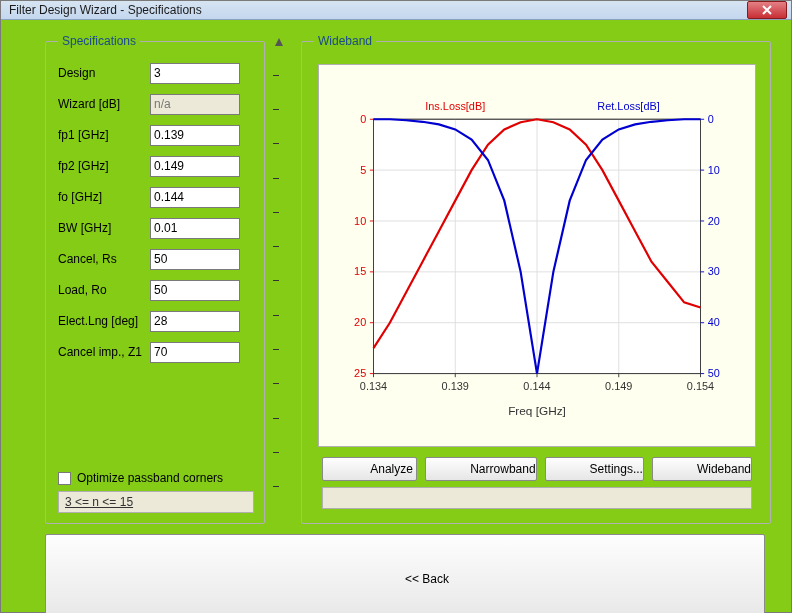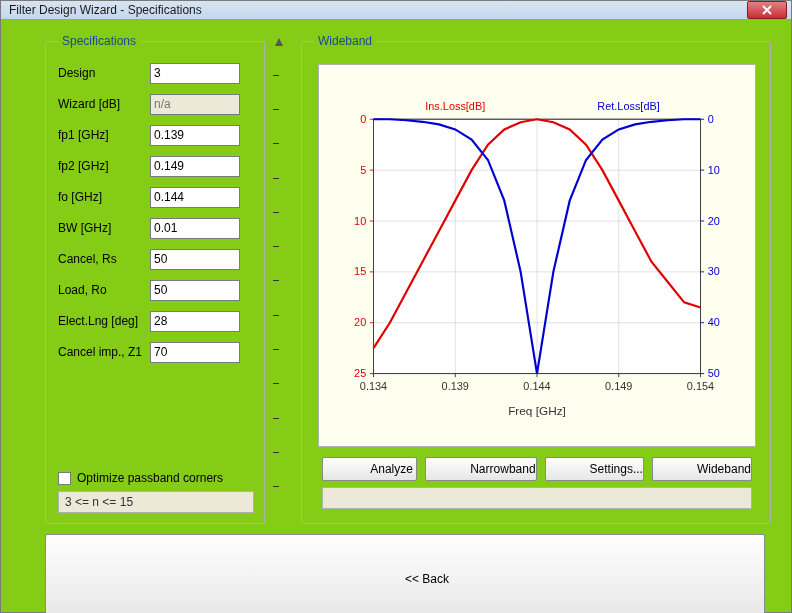--- a/index.html
+++ b/index.html
@@ -57,21 +57,21 @@
     padding: 1px 3px; font: inherit;
   }
   .spec-row input.disabled { background: #ece9d8; color: #777; }
   .optim { margin-top: auto; }
   .optim-cb { display: flex; align-items: center; gap: 6px; margin: 10px 0 6px 0; }
   .optim-cb .chk {
     width: 13px; height: 13px; border: 1px solid #7a7a7a; background: #fff;
   }
   .range-box {
     height: 22px; border: 1px solid #b0b0b0; background: #ece9d8;
-    display: flex; align-items: center; padding: 0 6px; color: #333;
+    display: flex; align-items: center; padding: 0 6px; color: #333; text-decoration: underline;
   }
   .ticks-col {
     width: 20px; position: relative;
     display: flex; flex-direction: column;
     padding-top: 4px;
   }
   .ticks-inner { flex:1; display:flex; flex-direction:column; justify-content:space-around; align-items:flex-start; padding:10px 0 20px 0;}
   .ticks-arrow {
     width:0;height:0;border-left:4px solid transparent;border-right:4px solid transparent;
     border-bottom:8px solid #555; margin-left:2px; margin-bottom:2px;

